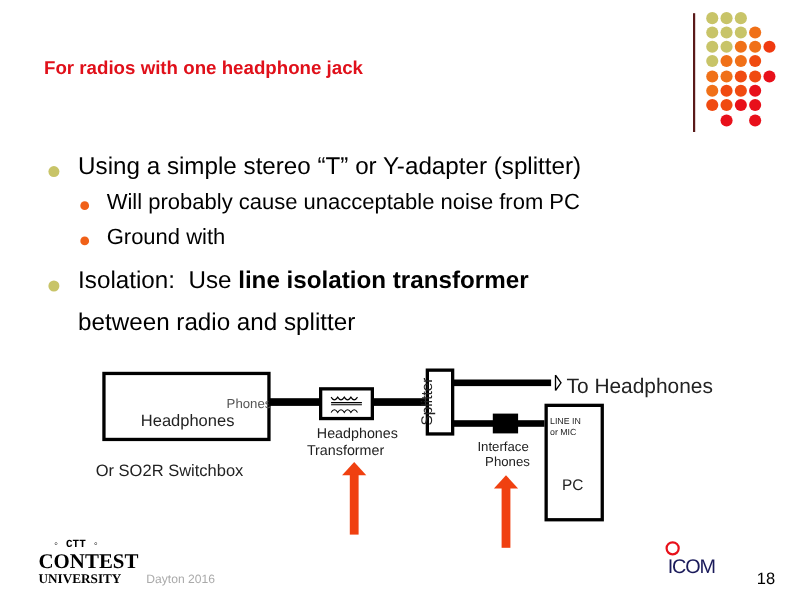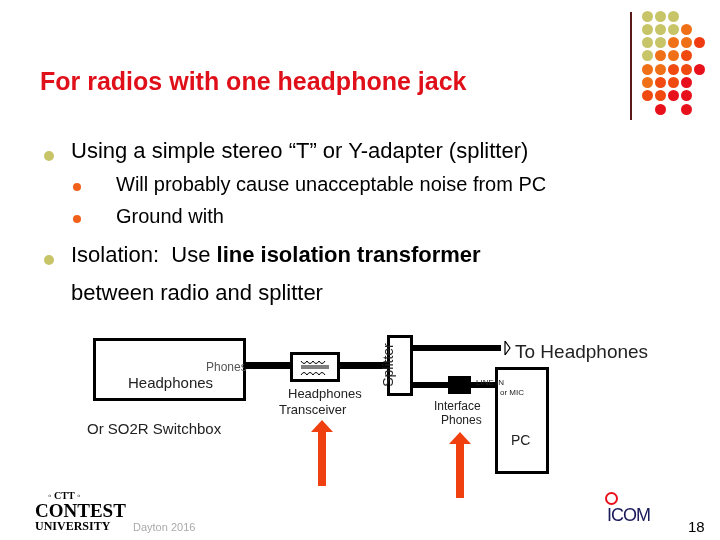--- a/index.html
+++ b/index.html
@@ -1,26 +1,26 @@
 <!DOCTYPE html>
 <html><head>
 <meta charset="utf-8">
 <style>
   html, body { margin:0; padding:0; }
   body { width:720px; height:540px; position:relative; background:#ffffff; overflow:hidden;
          font-family:"Liberation Sans", sans-serif; color:#000; }
   .abs { position:absolute; }
-  .title { left:40px; top:52px; font-size:25px; font-weight:bold; color:#e0101a; white-space:nowrap;margin-top:15px; }
+  .title { left:40px; top:52px; font-size:17px; font-weight:bold; color:#e0101a; white-space:nowrap; }
   .vline { left:630px; top:12px; width:2px; height:108px; background:#5a1a1a; }
   .dot { position:absolute; width:11px; height:11px; border-radius:50%; }
   .bullet { position:absolute; border-radius:50%; }
   .b1 { width:10px; height:10px; background:#c8c468; }
   .b2 { width:8px; height:8px; background:#f06018; }
   .t1 { font-size:22px; white-space:nowrap; }
-  .t2 { font-size:20px; white-space:nowrap;margin-left:19px; }
+  .t2 { font-size:20px; white-space:nowrap; }
   .box { position:absolute; border:3px solid #000; background:#fff; box-sizing:border-box; }
   .wire { position:absolute; background:#000; }
   .lbl { position:absolute; white-space:nowrap; font-size:13px; color:#222; }
   .arrow-shaft { position:absolute; background:#f04010; }
   .arrow-head { position:absolute; width:0; height:0; border-left:11px solid transparent; border-right:11px solid transparent; border-bottom:12px solid #f04010; }
 </style>
 </head>
 <body>
 
 <div class="abs title">For radios with one headphone jack</div>
@@ -95,51 +95,51 @@
 
   <div class="box" style="left:290px;top:352px;width:50px;height:30px">
     <svg width="44" height="24" viewBox="0 0 44 24">
       <path d="M8 6 q3 5 6 0 q3 5 6 0 q3 5 6 0 q3 5 6 0" stroke="#000" stroke-width="1" fill="none"></path>
       <line x1="8" y1="11" x2="36" y2="11" stroke="#000" stroke-width="1"></line>
       <line x1="8" y1="13" x2="36" y2="13" stroke="#000" stroke-width="1"></line>
       <path d="M8 20 q3 -5 6 0 q3 -5 6 0 q3 -5 6 0 q3 -5 6 0" stroke="#000" stroke-width="1" fill="none"></path>
     </svg>
   </div>
   <div class="lbl" style="left:288px;top:386px;font-size:13px">Headphones</div>
-  <div class="lbl" style="left:279px;top:402px;font-size:13px">Transceiver</div>
+  <div class="lbl" style="left:279px;top:402px;font-size:13px">Transformer</div>
 
   <div class="box" style="left:387px;top:335px;width:26px;height:61px"></div>
   <div class="lbl" style="left:366px;top:357px;font-size:14px;transform:rotate(-90deg);transform-origin:center">Splitter</div>
 
   <div class="wire" style="left:411px;top:345px;width:90px;height:6px"></div>
   <svg class="abs" style="left:503px;top:340px" width="10" height="16" viewBox="0 0 10 16">
     <path d="M2 1 L2 15 M2 1 L7 8 L2 15" stroke="#000" stroke-width="1.2" fill="none"></path>
   </svg>
   <div class="lbl" style="left:515px;top:341px;font-size:19px">To Headphones</div>
 
   <div class="wire" style="left:411px;top:382px;width:86px;height:6px"></div>
   <div class="wire" style="left:448px;top:376px;width:23px;height:18px"></div>
   <div class="lbl" style="left:434px;top:399px;font-size:12px">Interface</div>
   <div class="lbl" style="left:441px;top:413px;font-size:12px">Phones</div>
 
   <div class="box" style="left:495px;top:367px;width:54px;height:107px"></div>
-  <div class="lbl" style="left:476px;top:378px;font-size:8px">LINE IN</div>
+  <div class="lbl" style="left:500px;top:378px;font-size:8px">LINE IN</div>
   <div class="lbl" style="left:500px;top:388px;font-size:8px">or MIC</div>
   <div class="lbl" style="left:511px;top:432px;font-size:14px">PC</div>
 
   <div>
     <div class="arrow-head" style="left:311px;top:420px"></div>
     <div class="arrow-shaft" style="left:318px;top:431px;width:8px;height:55px"></div>
   </div>
   <div>
     <div class="arrow-head" style="left:449px;top:432px"></div>
     <div class="arrow-shaft" style="left:456px;top:443px;width:8px;height:55px"></div>
   </div>
 </div>
 
-<div class="abs" style="left:48px;top:490px;font-family:Liberation Serif, serif;font-size:10px;font-weight:bold">◦ CTT ◦</div>
+<div class="abs" style="left:48px;top:490px;font-family:Liberation Mono, monospace;font-size:10px;font-weight:bold">◦ CTT ◦</div>
 <div class="abs" style="left:35px;top:500px;font-family:'Liberation Serif',serif;font-size:19px;font-weight:bold;letter-spacing:0px">CONTEST</div>
 <div class="abs" style="left:35px;top:519px;font-family:'Liberation Serif',serif;font-size:12px;font-weight:bold">UNIVERSITY</div>
 <div class="abs" style="left:133px;top:521px;font-size:11px;color:#aaa">Dayton 2016</div>
 
 <div class="abs" style="left:605px;top:492px;width:9px;height:9px;border:2px solid #e8101a;border-radius:50%"></div>
 <div class="abs" style="left:607px;top:505px;font-size:18px;color:#1a1a5a;letter-spacing:-1px">ICOM</div>
 <div class="abs" style="left:688px;top:518px;font-size:15px">18</div>
 
 </body></html>

